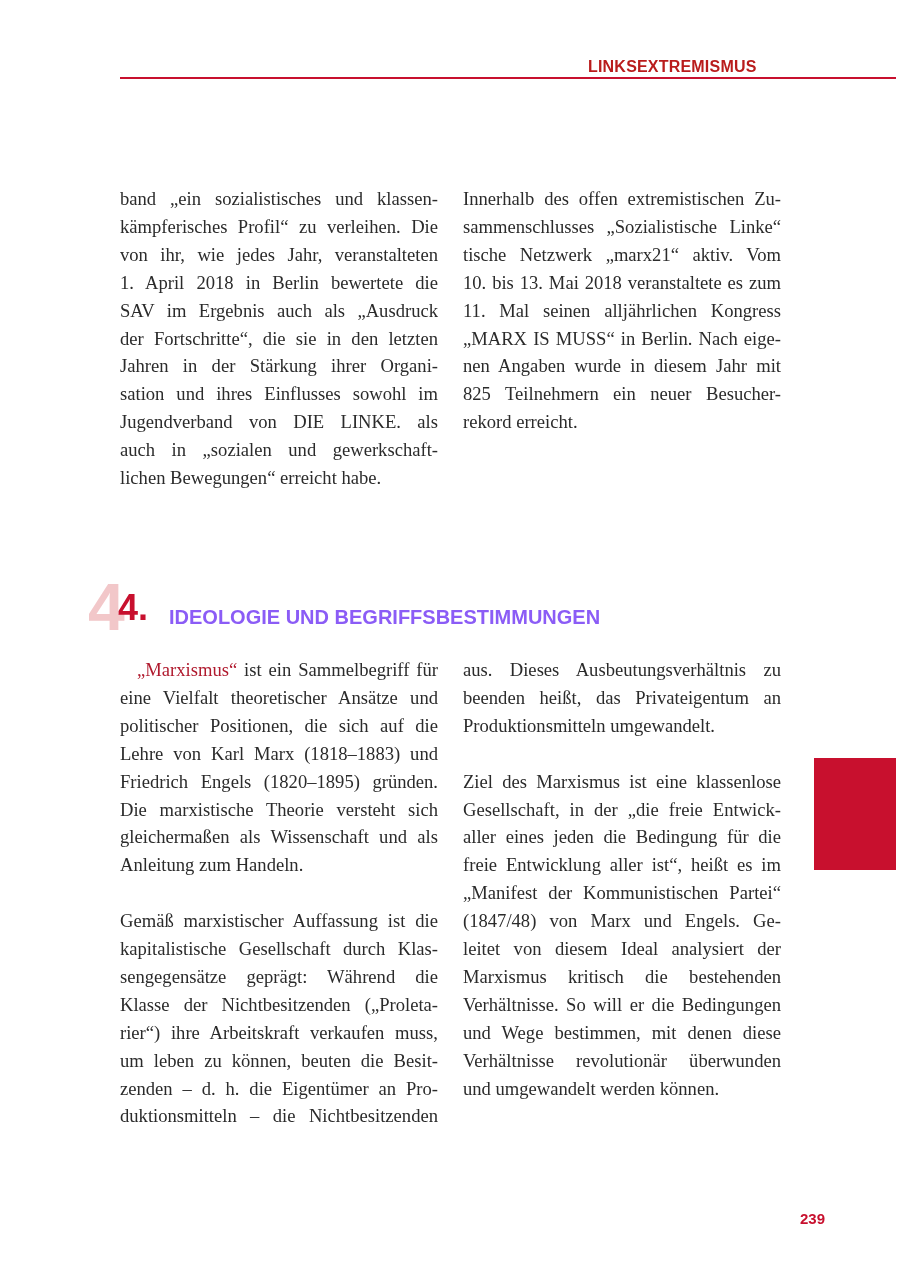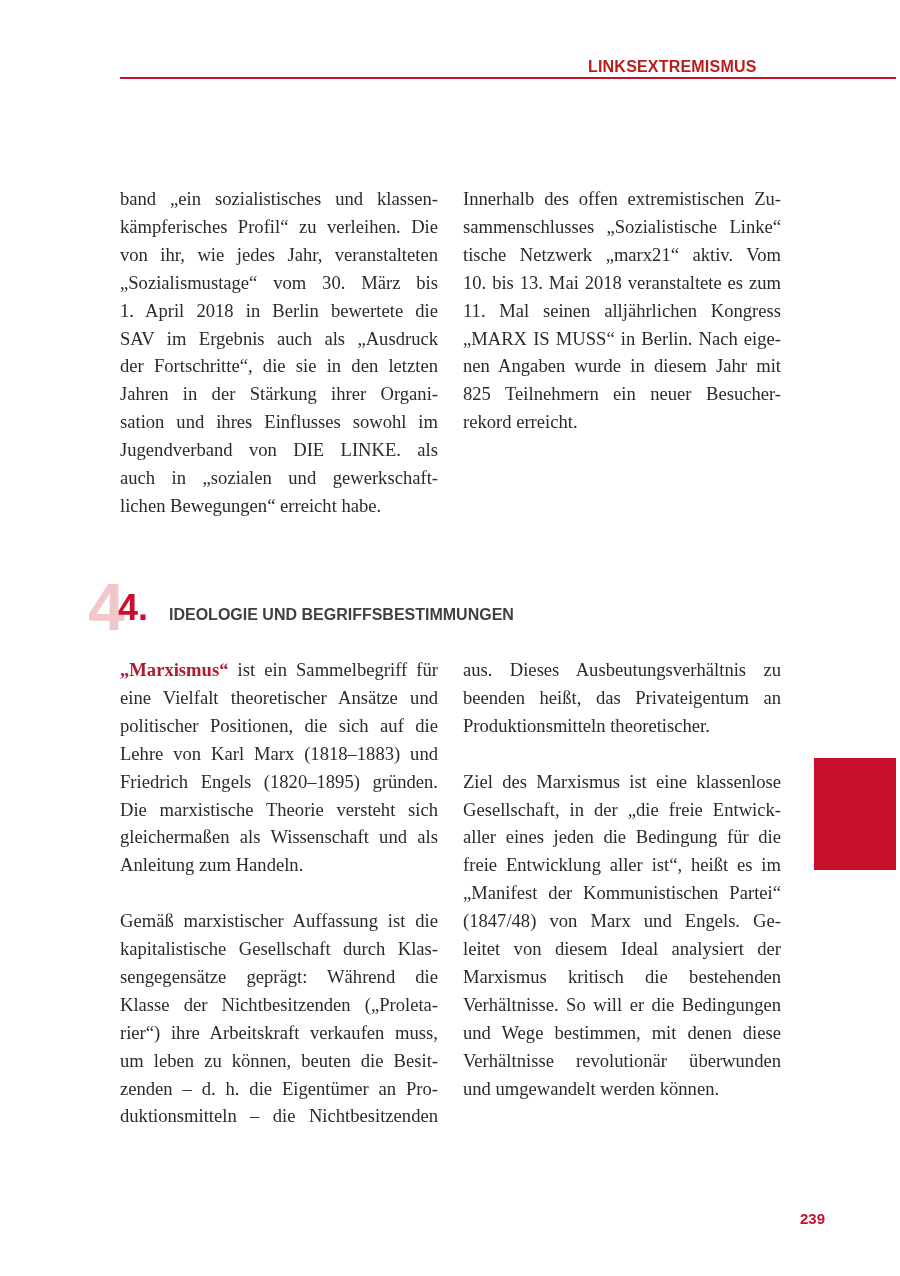--- a/index.html
+++ b/index.html
@@ -34,42 +34,41 @@
     font-family: "Liberation Sans", sans-serif; font-weight: bold; font-size: 66px; line-height: 66px;
     color: #f2c7c9;
   }
   .big-num-fg {
     position: absolute; left: 30px; top: 10px;
     font-family: "Liberation Sans", sans-serif; font-weight: bold; font-size: 36px; line-height: 36px;
     color: #c8102e;
   }
   .section-title {
     position: absolute; left: 81px; top: 26px;
-    font-family: "Liberation Sans", sans-serif; font-weight: bold; font-size: 16px;
-    color: #404040; white-space: nowrap;
+    font-family: "Liberation Sans", sans-serif; font-weight: bold; font-size: 20px;
+    color: #8b5cf6; white-space: nowrap;
   }
-  .term { color: #b01a2e; font-weight: bold; }
+  .term { color: #b01a2e; font-weight: normal; margin-left: 17px; }
   .side-tab { position: absolute; left: 814px; top: 758px; width: 82px; height: 112px; background: #c8102e; }
   .page-number {
     position: absolute; left: 800px; top: 1210px;
     font-family: "Liberation Sans", sans-serif; font-weight: bold; font-size: 15px; color: #c8102e;
   }
 </style>
 </head>
 <body>
 
 <div class="header-title">LINKSEXTREMISMUS</div>
 <div class="header-rule"></div>
 
 <div class="col col-left-top">
   <p>
     <span class="line">band „ein sozialistisches und klassen-</span>
     <span class="line">kämpferisches Profil“ zu verleihen. Die</span>
     <span class="line">von ihr, wie jedes Jahr, veranstalteten</span>
-    <span class="line">„Sozialismustage“ vom 30. März bis</span>
     <span class="line">1. April 2018 in Berlin bewertete die</span>
     <span class="line">SAV im Ergebnis auch als „Ausdruck</span>
     <span class="line">der Fortschritte“, die sie in den letzten</span>
     <span class="line">Jahren in der Stärkung ihrer Organi-</span>
     <span class="line">sation und ihres Einflusses sowohl im</span>
     <span class="line">Jugendverband von DIE LINKE. als</span>
     <span class="line">auch in „sozialen und gewerkschaft-</span>
     <span class="line last">lichen Bewegungen“ erreicht habe.</span>
   </p>
 </div>
@@ -115,21 +114,21 @@
     <span class="line">um leben zu können, beuten die Besit-</span>
     <span class="line">zenden – d. h. die Eigentümer an Pro-</span>
     <span class="line">duktionsmitteln – die Nichtbesitzenden</span>
   </p>
 </div>
 
 <div class="col col-right-bottom">
   <p>
     <span class="line">aus. Dieses Ausbeutungsverhältnis zu</span>
     <span class="line">beenden heißt, das Privateigentum an</span>
-    <span class="line last">Produktionsmitteln theoretischer.</span>
+    <span class="line last">Produktionsmitteln umgewandelt.</span>
   </p>
   <div class="gap"></div>
   <p>
     <span class="line">Ziel des Marxismus ist eine klassenlose</span>
     <span class="line">Gesellschaft, in der „die freie Entwick-</span>
     <span class="line">aller eines jeden die Bedingung für die</span>
     <span class="line">freie Entwicklung aller ist“, heißt es im</span>
     <span class="line">„Manifest der Kommunistischen Partei“</span>
     <span class="line">(1847/48) von Marx und Engels. Ge-</span>
     <span class="line">leitet von diesem Ideal analysiert der</span>

